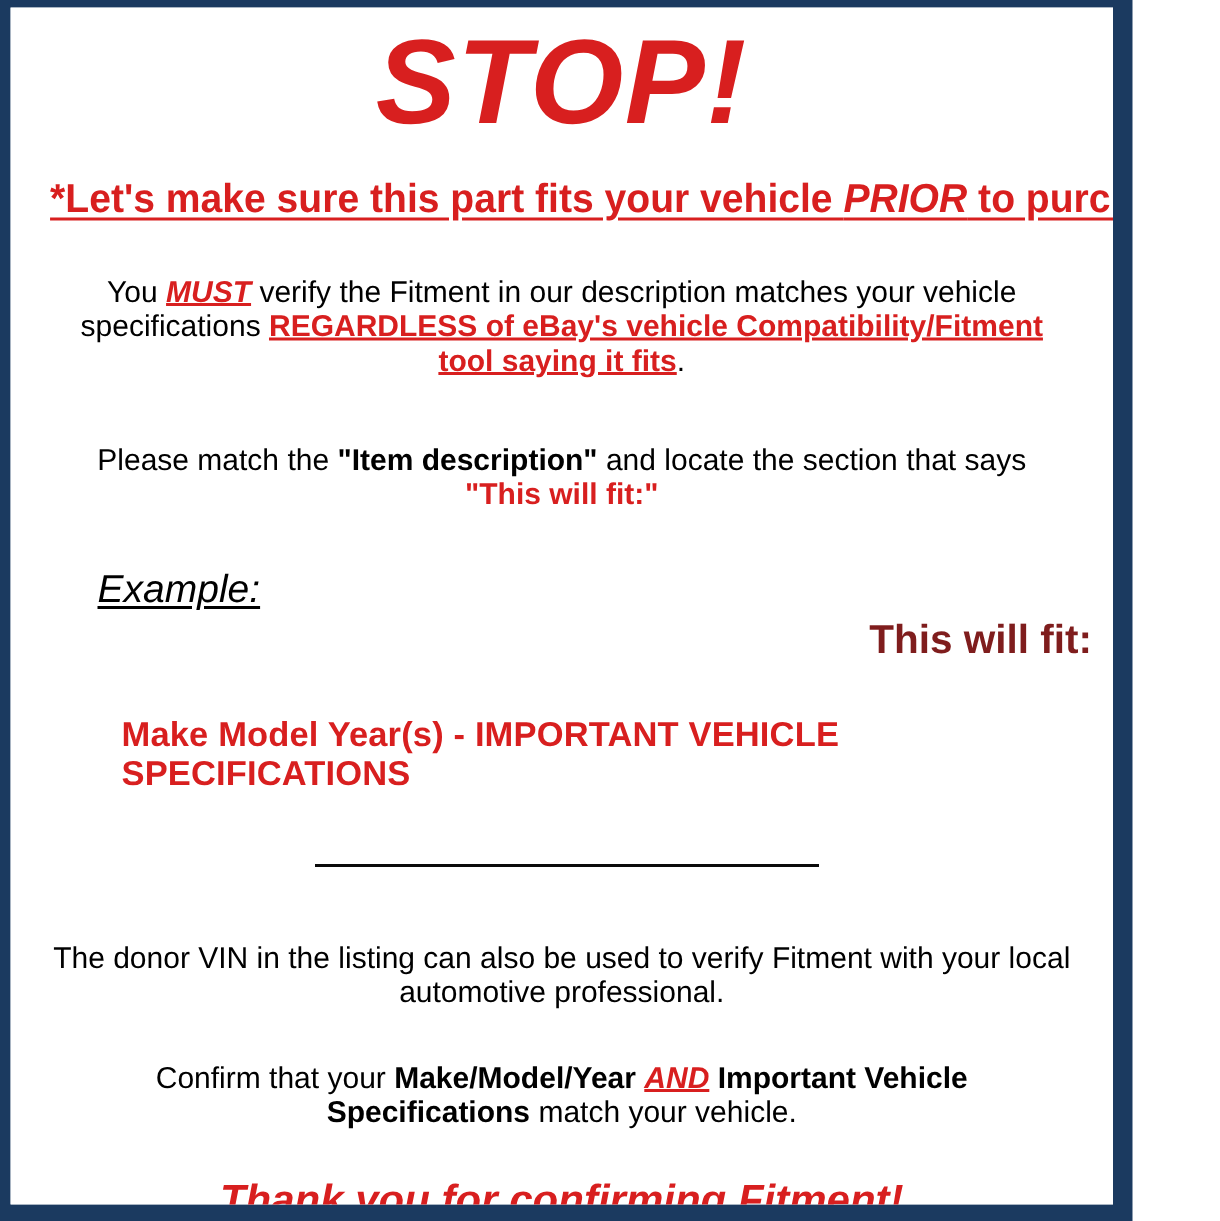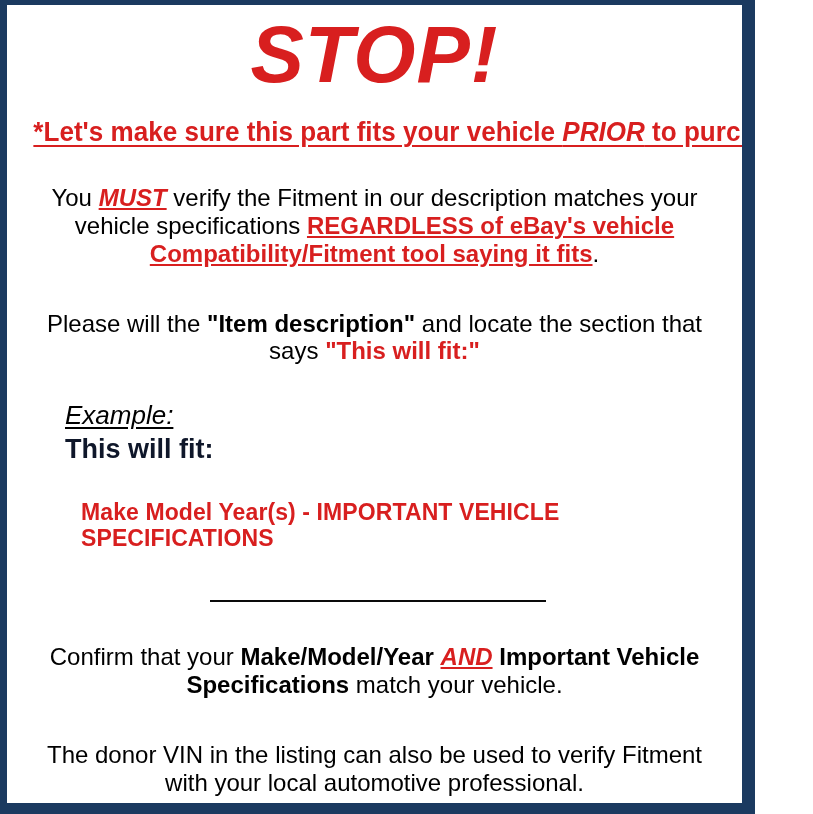--- a/index.html
+++ b/index.html
@@ -63,21 +63,21 @@
     color: #d81f1f;
     text-decoration: underline;
     text-underline-offset: 4px;
     white-space: nowrap;
     transform: scaleX(0.965);
     transform-origin: center;
   }
 
   .para {
     margin: 0;
-    font-size: 24px;
+    font-size: 20px;
     line-height: 1.16;
     color: #000000;
   }
 
   .para-must   { padding-top: 36px; padding-left: 18px; padding-right: 18px; }
   .para-please { padding-top: 42px; padding-left: 12px; padding-right: 12px; }
   .para-confirm{ padding-top: 34px; padding-left: 26px; padding-right: 26px; }
   .para-vin    { padding-top: 42px; padding-left: 12px; padding-right: 12px; }
 
   
@@ -95,21 +95,22 @@
     text-decoration: underline;
     text-underline-offset: 3px;
     display: inline-block;
   }
   .example-fit {
     margin: 0;
     padding-top: 5px;
     font-size: 27px;
     line-height: 1.1;
     font-weight: bold;
-    color: #0f172a;
+    color: #7f1d1d;
+    text-align: right;
   }
   .example-spec {
     margin: 12px;
     padding-top: 24px;
     padding-left: 4px;
     font-size: 23px;
     line-height: 1.1;
     font-weight: bold;
     color: #d81f1f;
     letter-spacing: 0.1px;
@@ -150,37 +151,37 @@
 
     <p class="tagline cond">
       <span>*Let's make sure this part fits your vehicle </span><span class="i">PRIOR</span><span> to purchasing*</span>
     </p>
 
     <p class="para para-must cond">
       <span>You </span><span class="red b i u">MUST</span><span> verify the Fitment in our description matches your vehicle specifications </span><span class="red b u">REGARDLESS of eBay's vehicle Compatibility/Fitment tool saying it fits</span><span>.</span>
     </p>
 
     <p class="para para-please cond">
-      <span>Please will the </span><span class="b">"Item description"</span><span> and locate the section that says </span><span class="red b nowrap">"This will fit:"</span>
+      <span>Please match the </span><span class="b">"Item description"</span><span> and locate the section that says </span><span class="red b nowrap">"This will fit:"</span>
     </p>
 
     <div class="example-block">
       <p class="example-label cond">Example:</p>
       <p class="example-fit cond">This will fit:</p>
       <p class="example-spec cond">Make Model Year(s) - IMPORTANT VEHICLE SPECIFICATIONS</p>
     </div>
 
     <div class="divider-wrap">
       <span class="divider"></span>
     </div>
 
+    <p class="para para-vin cond">The donor VIN in the listing can also be used to verify Fitment with your local automotive professional.</p>
+
     <p class="para para-confirm cond">
       <span>Confirm that your </span><span class="b">Make/Model/Year</span>
       <span class="red b i u">AND</span>
       <span class="b">Important Vehicle Specifications</span><span> match your vehicle.</span>
     </p>
-
-    <p class="para para-vin cond">The donor VIN in the listing can also be used to verify Fitment with your local automotive professional.</p>
 
     <p class="thanks cond">Thank you for confirming Fitment!</p>
 
   </div>
 </div>
 
 </body></html>

